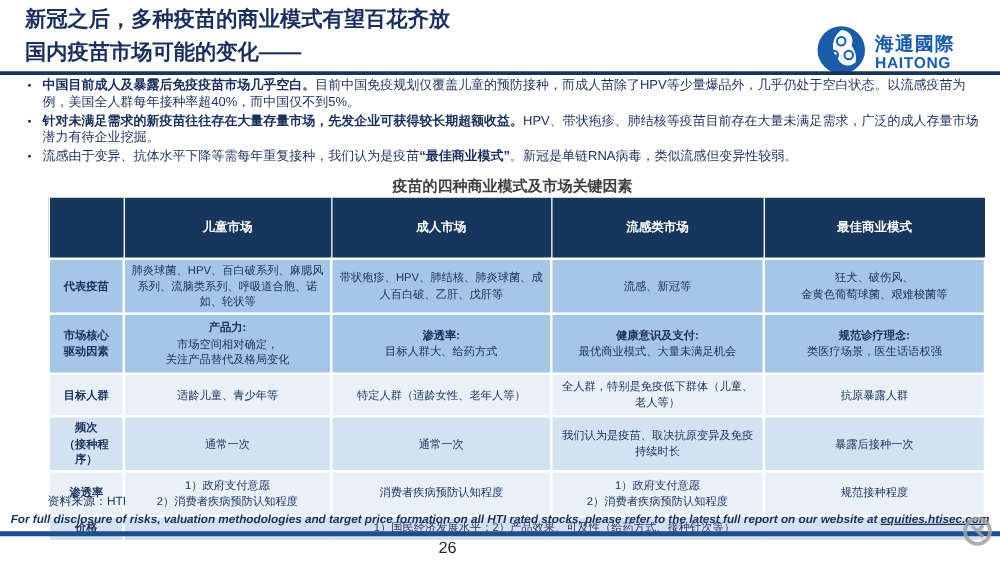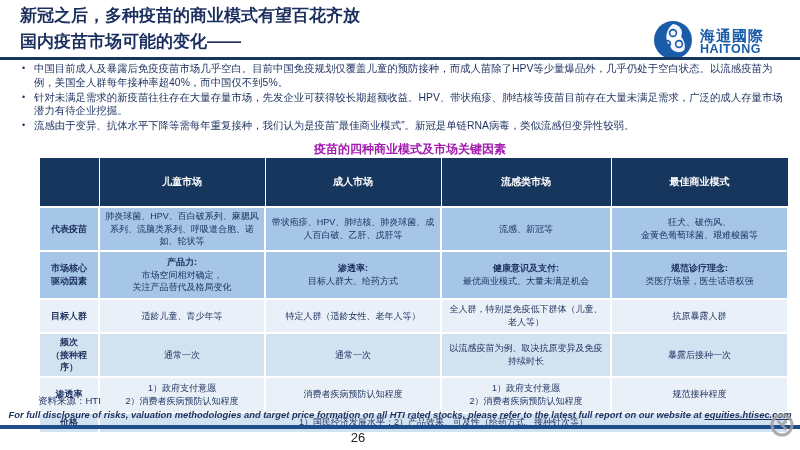--- a/index.html
+++ b/index.html
@@ -12,24 +12,24 @@
   .top-rule { position:absolute; left:0; top:57px; width:800px; height:3px; background:#17365d; }
   .logo { position:absolute; right:36px; top:8px; display:flex; align-items:center; gap:7px;margin-top:12px; }
   .logo-text { display:flex; flex-direction:column; line-height:1.05; }
   .logo-cn { color:#1a5ca8; font-weight:bold; font-size:15px; letter-spacing:1px; }
   .logo-en { color:#1a5ca8; font-weight:bold; font-size:12.5px; letter-spacing:0.5px; }
 
   
   .bullets { position:absolute; left:22px; top:62px; width:762px; color:#1b2f5e; font-size:10.4px; line-height:1.33; }
   .bullet { display:flex; margin-bottom:1px; }
   .bullet .dot { width:12px; flex:none; font-size:9px; padding-top:1px; }
-  .bullet .b { font-weight:normal; }
+  .bullet .b { font-weight:bold; }
 
   
-  .table-title { position:absolute; left:0; top:141px; width:800px; text-align:center; color:#a21caf; font-weight:bold; font-size:12px;padding-left:20px; }
+  .table-title { position:absolute; left:0; top:141px; width:800px; text-align:center; color:#404040; font-weight:bold; font-size:12px;padding-left:20px; }
   table.market { position:absolute; left:38px; top:157px; width:749px; border-collapse:collapse; table-layout:fixed; text-align:center; color:#1b2f5e; font-size:9px; }
   table.market th { background:#17365d; color:#ffffff; font-size:10px; font-weight:bold; height:21px; border:1.5px solid #ffffff; padding:17px 2px; }
   table.market td { border:2px solid #ffffff; padding:2px 5px; vertical-align:middle; line-height:1.4; }
   td.lbl { font-weight:bold; white-space:pre-line; }
   .pre { white-space:pre-line; }
   tr.r-med td { background:#a5c6e6; }
   tr.r-light td { background:#e9f0f8; }
   tr.r-mid td { background:#d3e2f1; }
   td .head { font-weight:bold; }
   tr.vaccines td { height:44px; }
@@ -148,21 +148,21 @@
       <td>适龄儿童、青少年等</td>
       <td>特定人群（适龄女性、老年人等）</td>
       <td>全人群，特别是免疫低下群体（儿童、老人等）</td>
       <td>抗原暴露人群</td>
     </tr>
     <tr class="r-mid freq">
       <td class="lbl">频次
 （接种程序）</td>
       <td>通常一次</td>
       <td>通常一次</td>
-      <td>以流感疫苗为例、取决抗原变异及免疫持续时长</td>
+      <td>我们认为是疫苗、取决抗原变异及免疫持续时长</td>
       <td>暴露后接种一次</td>
     </tr>
     <tr class="r-light pen">
       <td class="lbl">渗透率</td>
       <td class="pre">1）政府支付意愿
 2）消费者疾病预防认知程度</td>
       <td>消费者疾病预防认知程度</td>
       <td class="pre">1）政府支付意愿
 2）消费者疾病预防认知程度</td>
       <td>规范接种程度</td>

